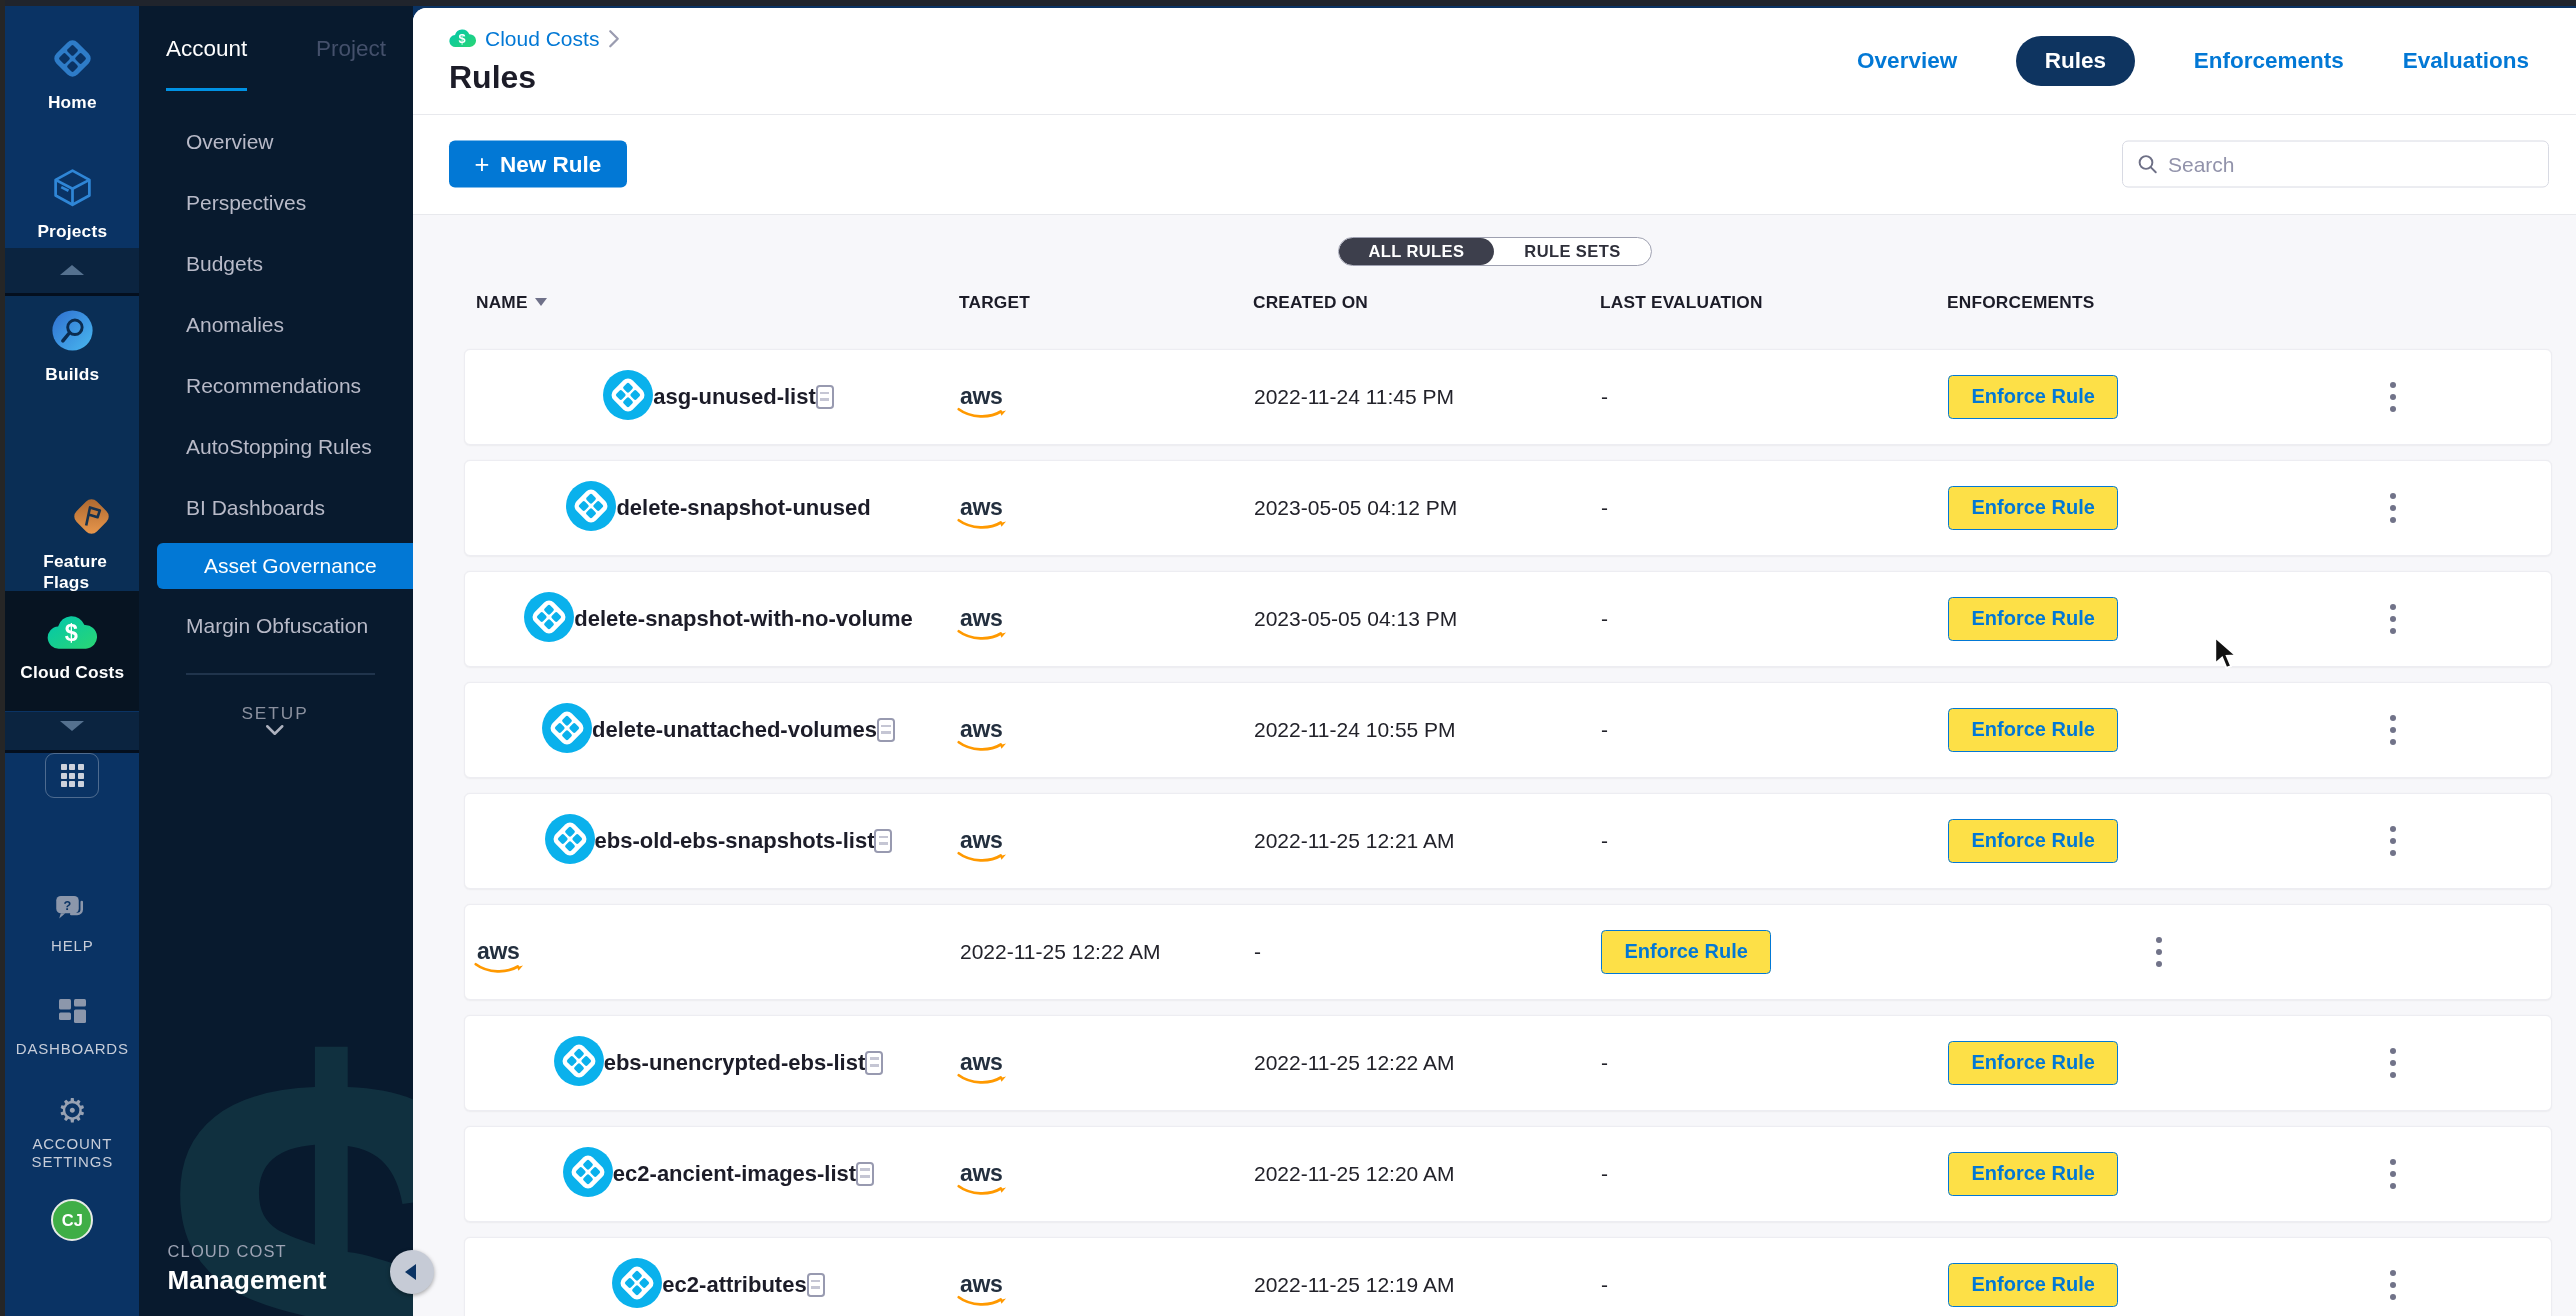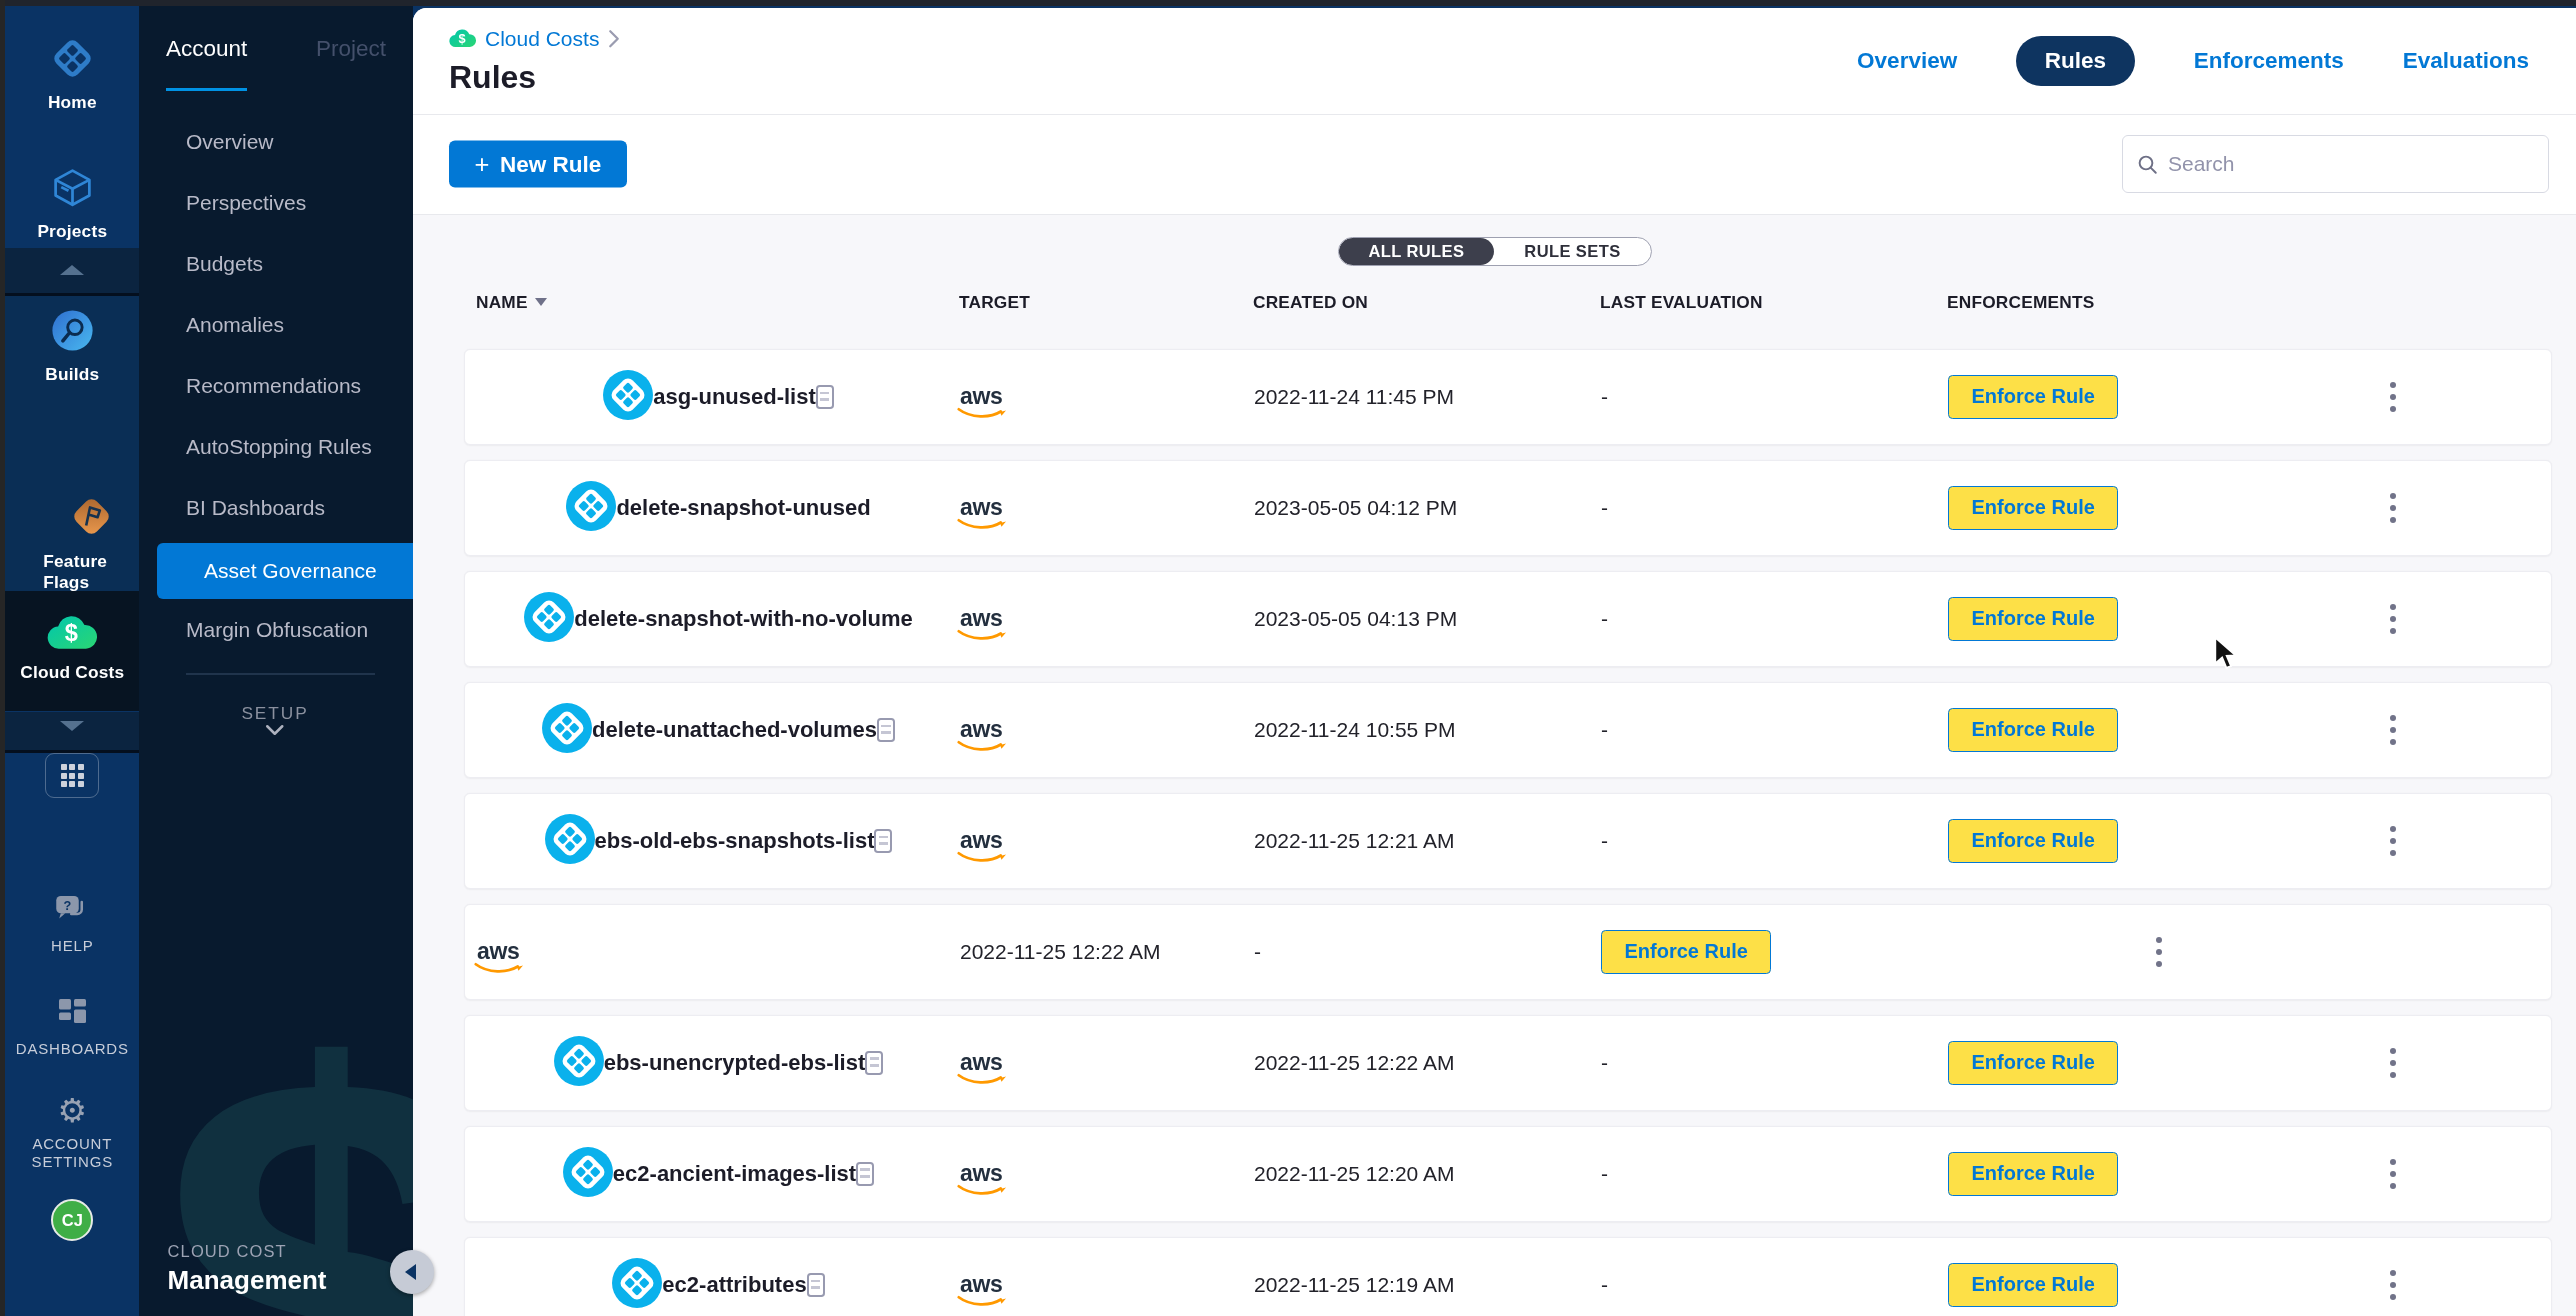--- a/index.html
+++ b/index.html
@@ -35,21 +35,21 @@
 
   
   #sidebar { position:absolute; left:139px; top:6px; bottom:0; width:274px; background:#081a2e; overflow:hidden; z-index:9; }
   .watermark { position:absolute; left:19.5px; top:977px; font-size:616px; font-weight:700; color:#10303f; line-height:1; z-index:0; pointer-events:none; }
   .side-tabs { position:absolute; top:30px; left:27px; right:27px; display:flex; justify-content:space-between; z-index:2; }
   .side-tab { font-size:22.5px; cursor:pointer; padding-bottom:26px; }
   .side-tab.on { color:#fff; border-bottom:3.8px solid #0092e4; }
   .side-tab.off { color:#44506b; }
   .side-nav { position:absolute; top:105px; left:0; right:0; z-index:2; }
   .side-item { height:61px; display:flex; align-items:center; padding-left:47px; font-size:21px; color:#b8bac8; cursor:pointer; }
-  .side-item.active { background:#0278d5; color:#fff; margin-left:18px; border-radius:6px 0 0 6px; height:56px; margin-top:5.3px; }
+  .side-item.active { background:#0278d5; color:#fff; margin-left:18px; border-radius:6px 0 0 6px; height:46px; margin-top:5.3px; margin-bottom:6px; }
   .side-divider { position:absolute; left:47px; right:38px; top:667px; height:1.5px; background:#20344c; z-index:2; }
   .setup-row { position:absolute; left:31px; right:33px; top:697px; display:flex; align-items:center; justify-content:space-between; z-index:2; cursor:pointer;flex-direction:column; }
   .setup-label { color:#8b919f; font-size:17.3px; letter-spacing:1.9px; }
   .side-footer { position:absolute; left:28.6px; bottom:21px; z-index:2; }
   .footer-eyebrow { color:#9da3b4; font-size:16.5px; letter-spacing:1.1px; margin-bottom:4.5px; }
   .footer-title { color:#fff; font-size:26px; font-weight:700; }
   .collapse-handle { position:absolute; left:390px; top:1250px; width:44px; height:44px; border-radius:50%; background:#c6cbd6; z-index:20; display:flex; align-items:center; justify-content:center; cursor:pointer; box-shadow:0 1.5px 4.5px rgba(0,0,0,.35); }
   .collapse-tri { width:0; height:0; border-top:8.3px solid transparent; border-bottom:8.3px solid transparent; border-right:11.3px solid #0a3364; margin-right:3px; }
 
   
@@ -58,21 +58,21 @@
   .breadcrumb { position:absolute; left:36px; top:19.5px; display:flex; align-items:center; gap:9px; }
   .crumb-link { color:#0278d5; font-size:21px; cursor:pointer; }
   .page-title { position:absolute; left:36px; top:51px; font-size:32px; font-weight:700; color:#1c1c28; }
   .top-tabs { position:absolute; right:47px; top:28.6px; display:flex; align-items:center; gap:59px; }
   .top-tab { color:#0278d5; font-size:22.5px; font-weight:600; cursor:pointer; }
   .top-tab.pill { background:#0e3460; color:#fff; border-radius:751px; padding:12px 28.6px; }
 
   #toolbar { position:relative; height:100px; background:#fff; border-bottom:0.8px solid #e8e9ed; }
   .new-rule-btn { position:absolute; left:36px; top:50%; transform:translateY(-50%); background:#0278d5; color:#fff; border:none; border-radius:6px; height:47px; padding:0 25.5px; font-size:22.5px; font-weight:600; font-family:inherit; display:flex; align-items:center; gap:10.5px; cursor:pointer; }
   .plus { font-size:25.5px; font-weight:400; line-height:1; }
-  .search-box { position:absolute; right:27px; top:50%; transform:translateY(-50%); width:427px; height:58px; border:1.5px solid #d8dae3; border-radius:6px; background:#fff; display:flex; align-items:center; padding:0 13.5px; gap:10.5px; }
+  .search-box { position:absolute; right:27px; top:50%; transform:translateY(-50%); width:427px; height:47px; border:1.5px solid #d8dae3; border-radius:6px; background:#fff; display:flex; align-items:center; padding:0 13.5px; gap:10.5px; }
   .search-box input { border:none; outline:none; flex:1; font-size:21px; font-family:inherit; color:#22222a; }
   .search-box input::placeholder { color:#9293ab; }
 
   #content { position:absolute; top:207px; left:0; right:0; bottom:0; }
   .toggle { position:absolute; left:50%; transform:translateX(-50%); top:22.5px; display:flex; border:1.5px solid #9ea0b0; border-radius:751px; background:#fff; overflow:hidden; height:28.6px; }
   .toggle-seg { font-size:16.5px; font-weight:700; letter-spacing:0.4px; display:flex; align-items:center; padding:0 30px; cursor:pointer; color:#2e2f3a; }
   .toggle-seg.on { background:#3d3f4c; color:#fff; border-radius:751px; }
 
   .thead, .trow { display:grid; grid-template-columns:483px 294px 347px 347px 421px 48px; align-items:center; padding-left:12px; }
   .thead { position:absolute; top:77px; left:51px; right:24px; font-size:17.3px; font-weight:700; color:#1c1c28; letter-spacing:0.2px; }

